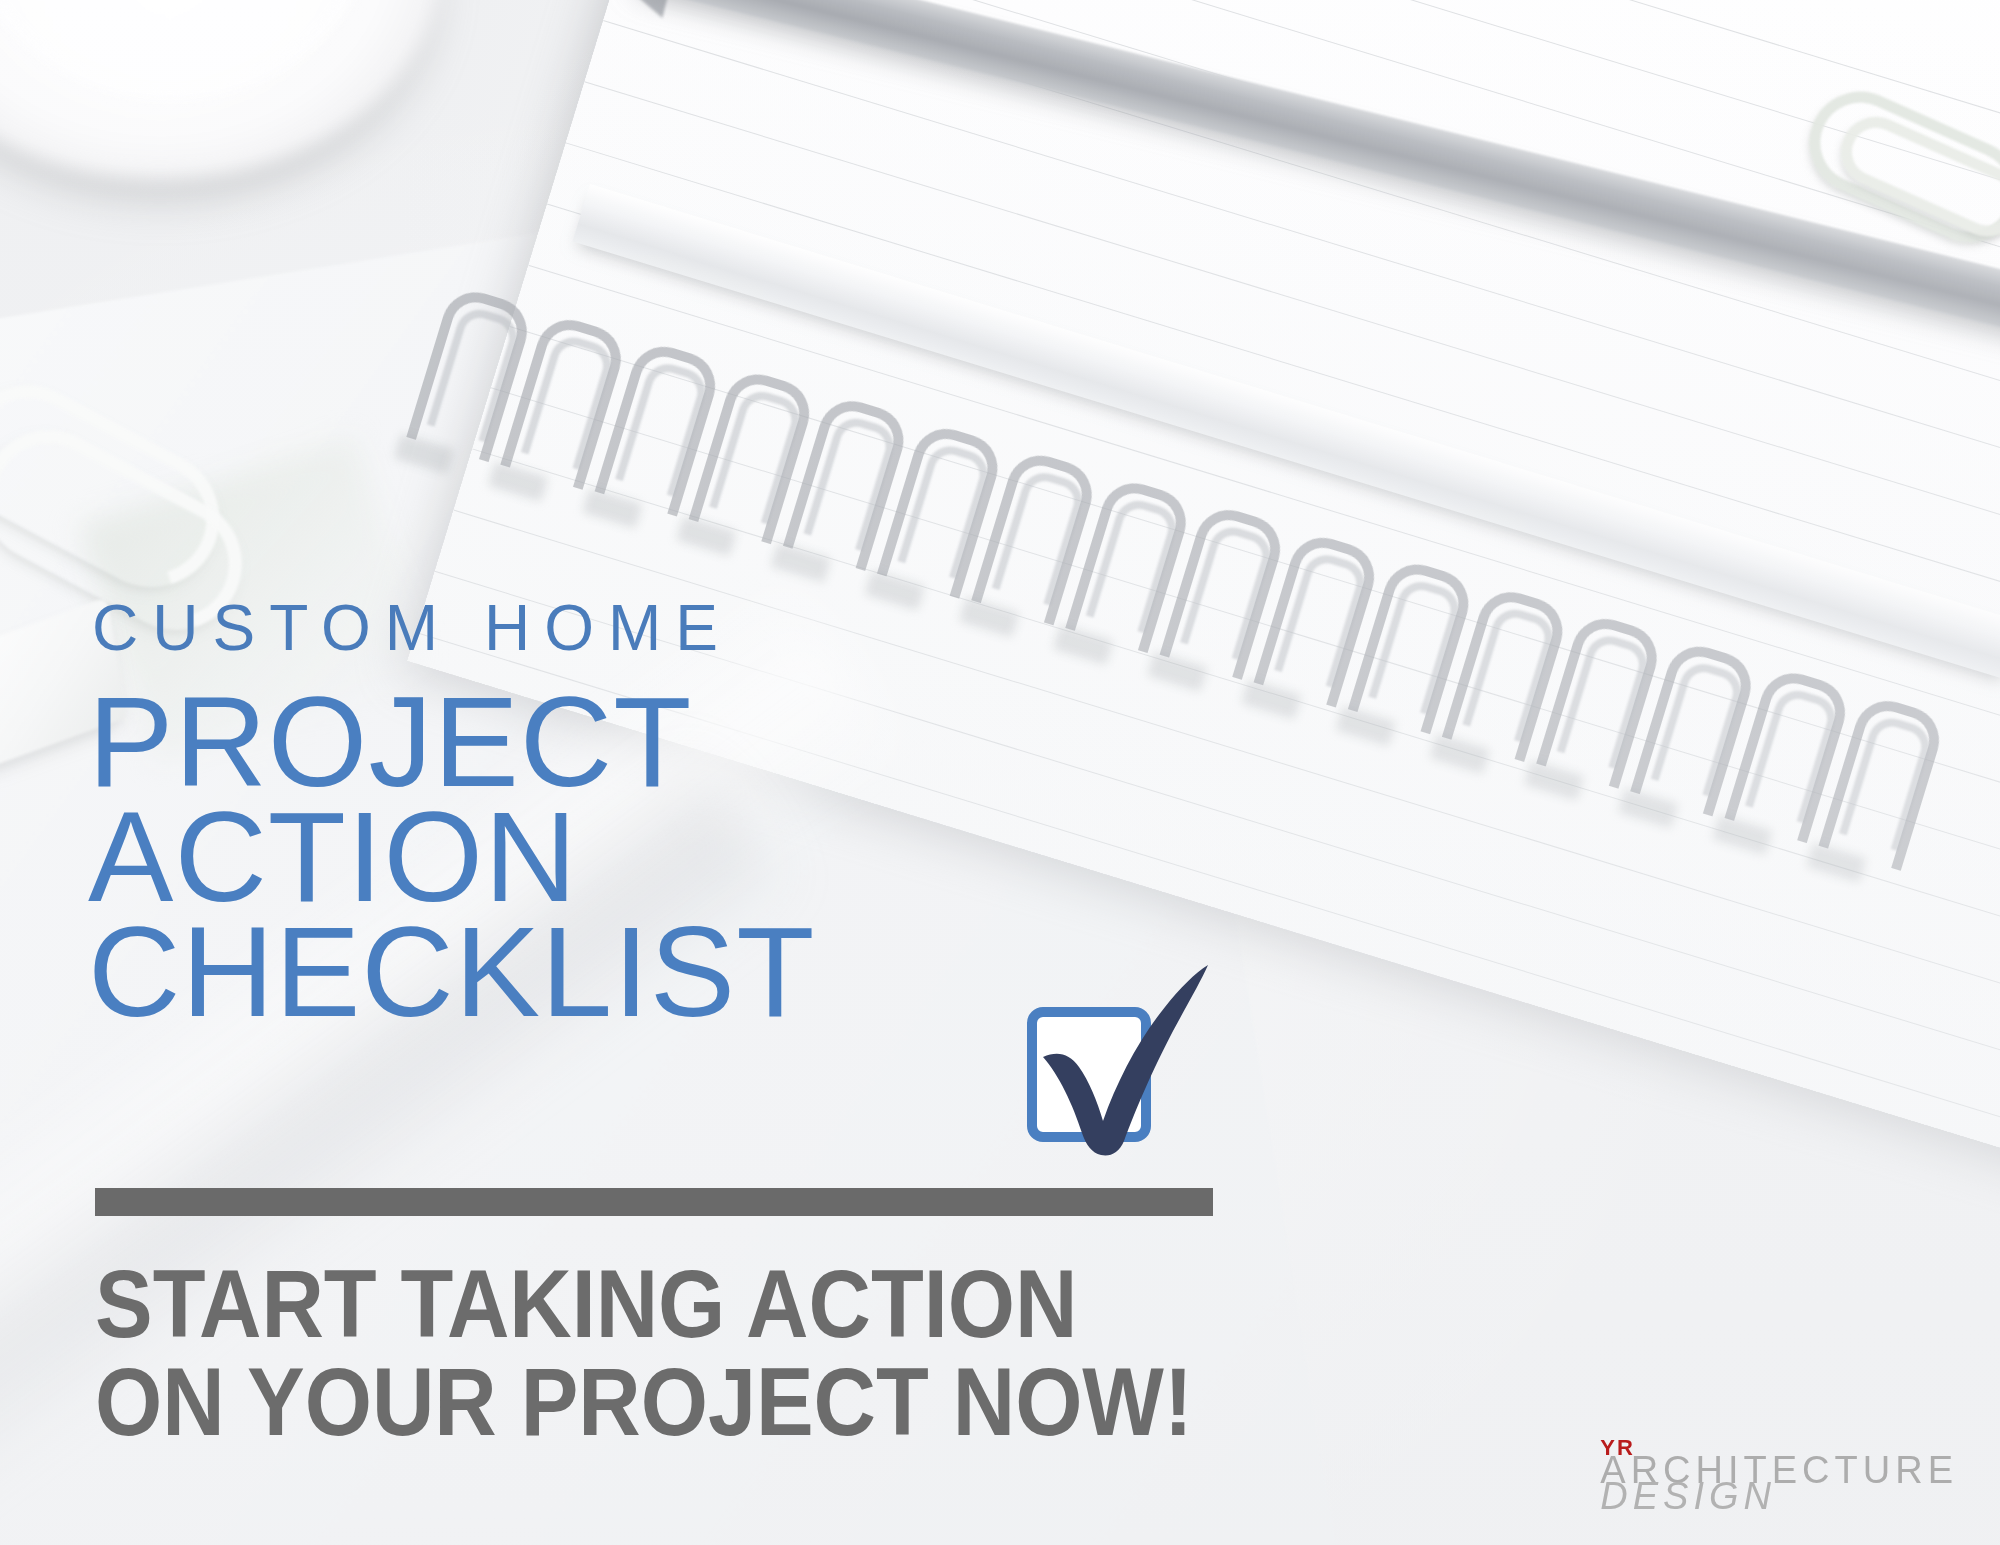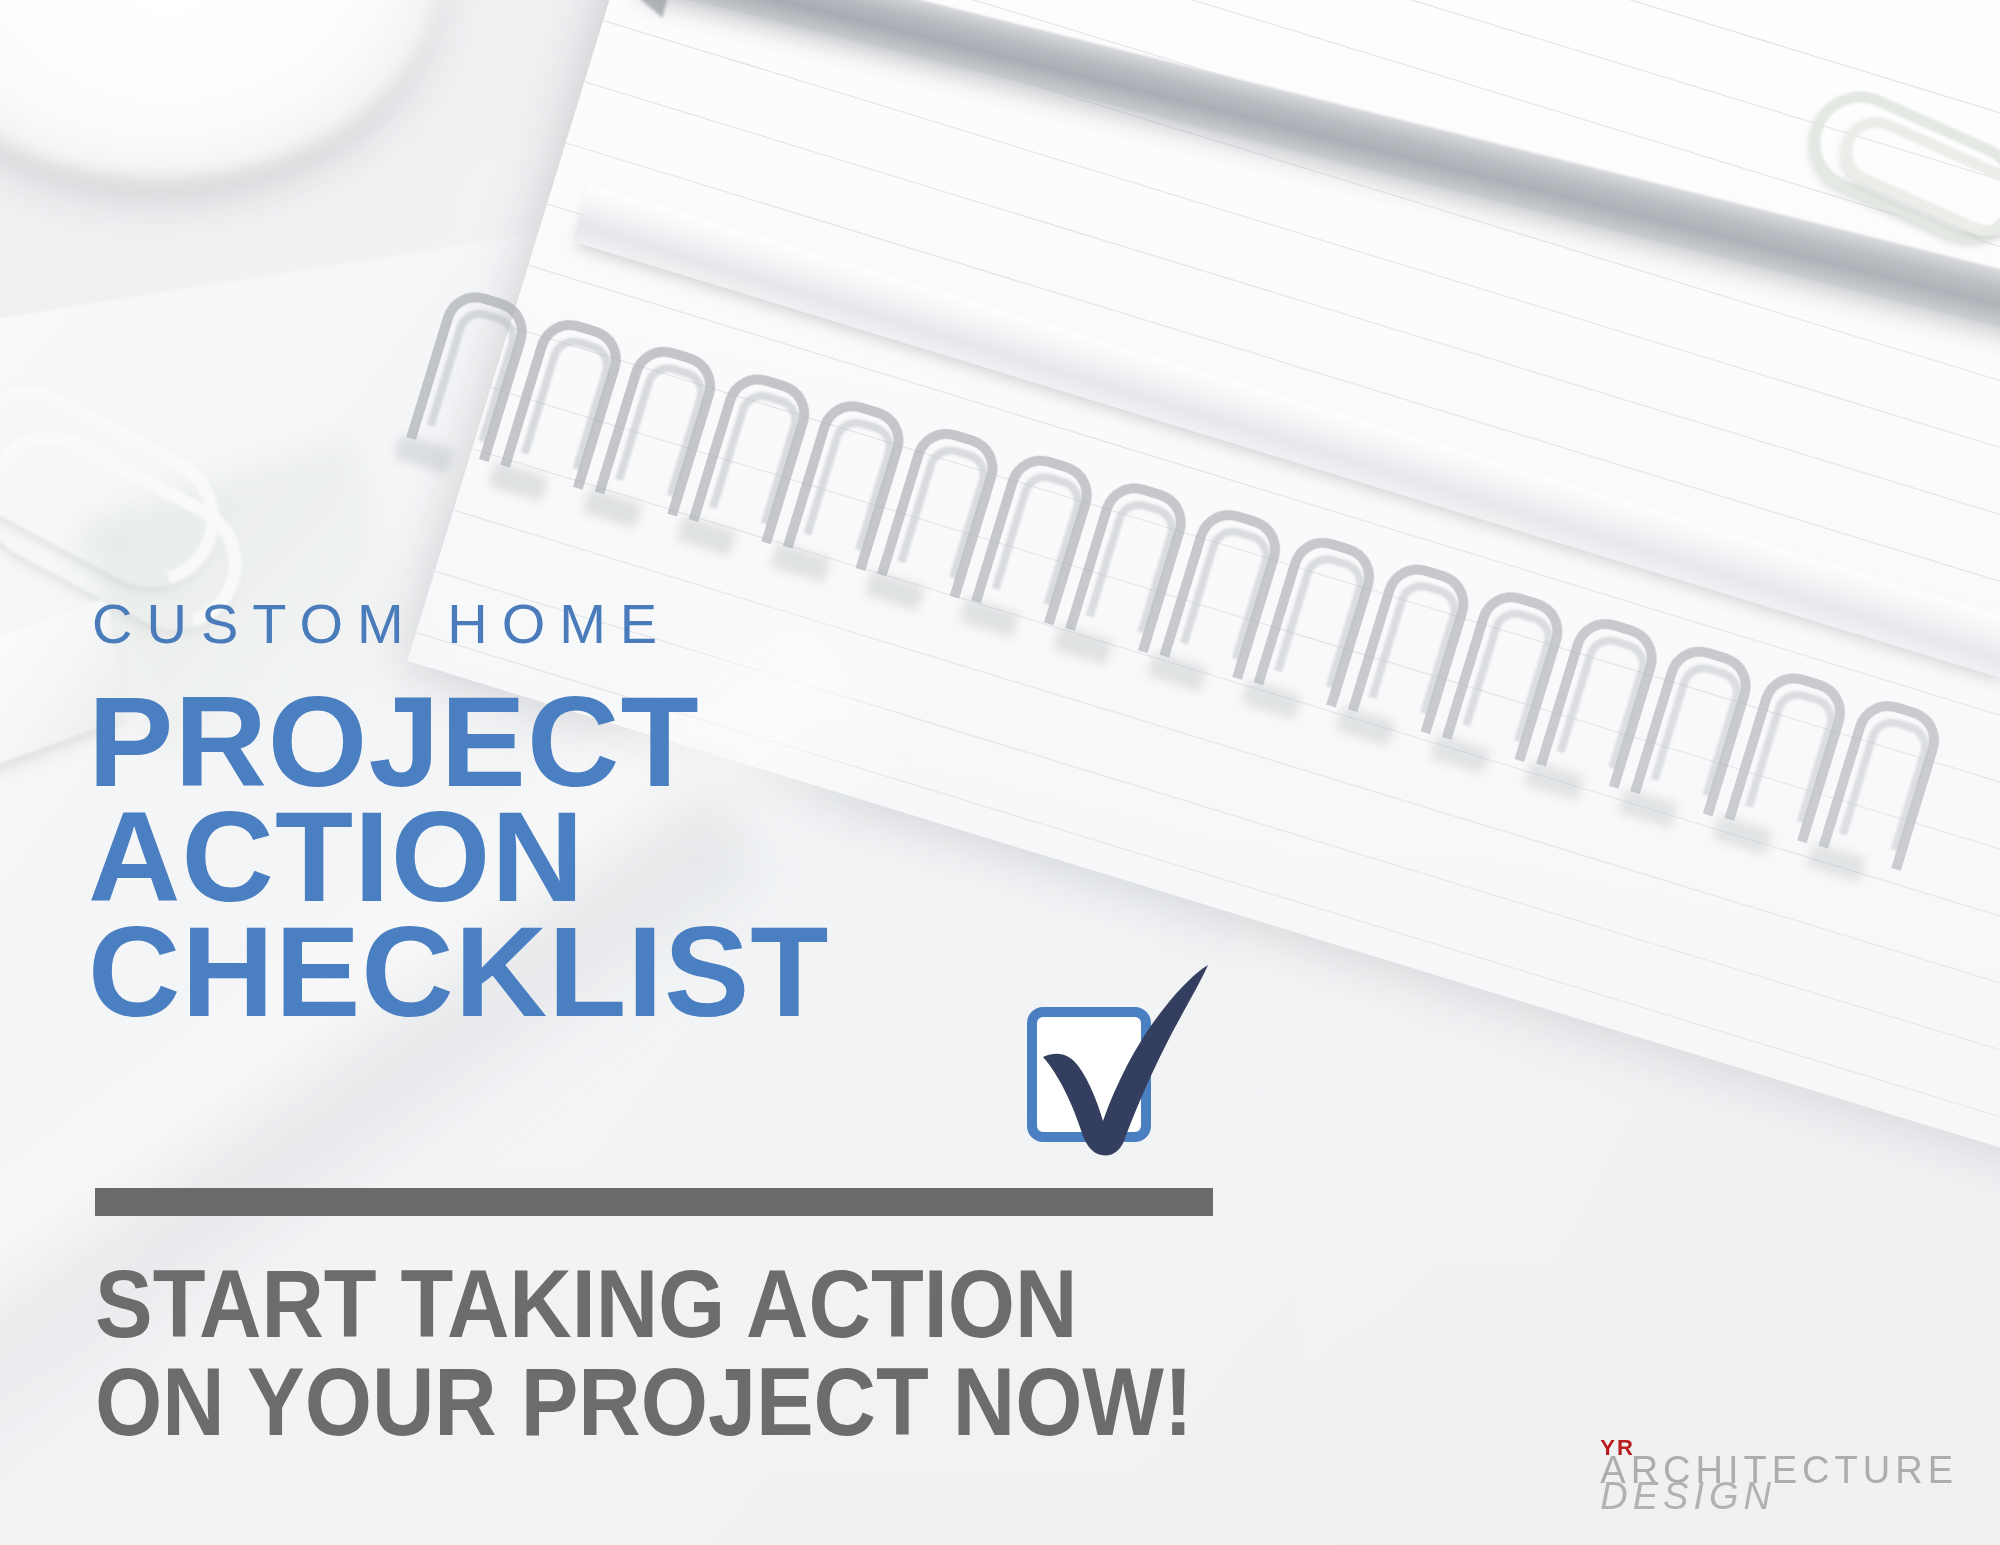--- a/index.html
+++ b/index.html
@@ -230,33 +230,33 @@
 
   
   .content {
     position: absolute;
     inset: 0;
   }
 
   .kicker {
     position: absolute;
     left: 92px; top: 596px;
-    font-size: 56px;
+    font-size: 64px;
     font-weight: 300;
     letter-spacing: 14px;
     line-height: 1;
     color: #4a7cbb;
     white-space: nowrap;
   }
 
   .headline {
     position: absolute;
     left: 88px; top: 684px;
     color: #4a7fc1;
-    font-weight: 700;
+    font-weight: 400;
     font-size: 128px;
     line-height: 0.90;
     letter-spacing: 1px;
     white-space: nowrap;
   }
   .headline .ln { display: block; }
 
   
   .check-wrap {
     position: absolute;

